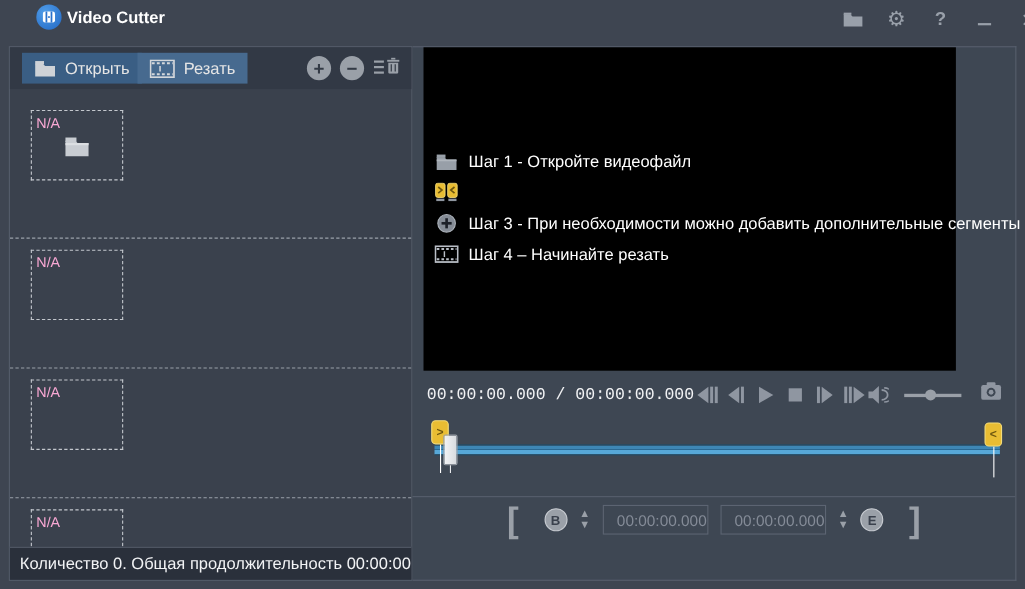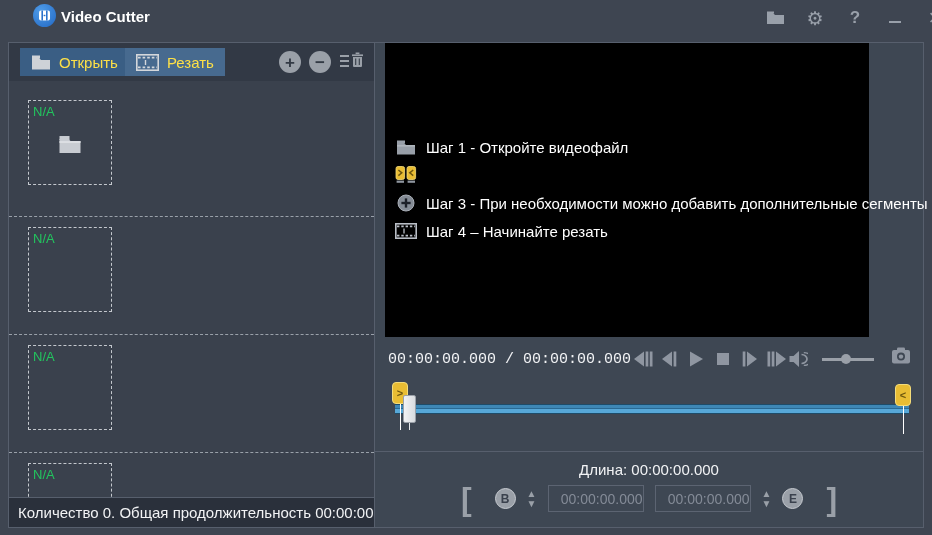--- a/index.html
+++ b/index.html
@@ -30,42 +30,42 @@
     background:#3a414d; border:1px solid #575f6d;
   }
   .right-panel {
     position:absolute; left:375px; top:42px; width:549px; height:486px;
     background:#3e4753; border:1px solid #575f6d; border-left:none;
   }
   
   .lp-toolbar { position:absolute; left:0; top:0; width:100%; height:38px; background:#323945; }
   .btn {
     position:absolute; top:5px; height:28px; display:flex; align-items:center; gap:8px;
-    padding:0 11px; color:#fde047; font-size:15px; cursor:pointer;
+    padding:0 11px; color:#e5e5e5; font-size:15px; cursor:pointer;
   }
   .btn-open { left:11px; background:#3a5e84; }
   .btn-cut  { left:116px; background:#476a8f; }
   .round-btn {
     position:absolute; top:8px; width:22px; height:22px; border-radius:50%;
     background:#9aa0a8; color:#333a45; font-size:17px; font-weight:bold;
     display:flex; align-items:center; justify-content:center; line-height:1; cursor:pointer;
   }
   .btn-add { left:270px; }
   .btn-remove { left:300px; }
   .btn-clear { position:absolute; left:331px; top:9px; display:flex; gap:2px; cursor:pointer; }
   .list-lines { display:flex; flex-direction:column; gap:3px; padding-top:3px; }
   .list-lines i { display:block; width:9px; height:2px; background:#9aa0a8; }
   
   .lp-items { position:absolute; left:0; top:38px; width:100%; height:418px; overflow:hidden; }
   .pl-item { border-bottom:1px dashed #9aa1aa; }
   .pl-item.first { height:117px; }
   .pl-item.rest { height:108px; }
   .thumb {
-    margin-left:19px; border:1px dashed #c4c8ce; width:84px; height:85px;
-    position:relative; font-size:13px; color:#22c55e;
+    margin-left:19px; border:1px dashed #c4c8ce; width:84px; height:64px;
+    position:relative; font-size:13px; color:#f9a8d4;
   }
   .pl-item.first .thumb { margin-top:19px; }
   .pl-item.rest .thumb { margin-top:10px; }
   .thumb .na { position:absolute; left:4px; top:3px; }
   .thumb .folder-center { position:absolute; left:50%; top:50%; transform:translate(-50%,-42%); }
   
   .lp-status {
     position:absolute; left:0; bottom:0; width:100%; height:30px; background:#2a303b;
     border-top:1px solid #575f6d; font-size:15px; color:#f2f3f5;
     line-height:29px; padding-left:9px; white-space:nowrap; overflow:hidden;
@@ -343,21 +343,20 @@
   </div>
 
   <div class="seek-track"></div>
   <div class="tag-line tag-line-start"></div>
   <div class="tag-line tag-line-end"></div>
   <div class="tag tag-start">&gt;</div>
   <div class="tag tag-end">&lt;</div>
   <div class="playhead"></div>
 
   <div class="segment-zone">
-    <div class="length-label">Длина: 00:00:00.000</div>
     <div class="segment-row">
       <span class="bracket bracket-open">[</span>
       <span class="be-circle">B</span>
       <span class="spinner">
         <span>▲</span>
         <span>▼</span>
       </span>
       <input class="time-input" value="00:00:00.000" style="">
       <input class="time-input" value="00:00:00.000" style="">
       <span class="spinner">

